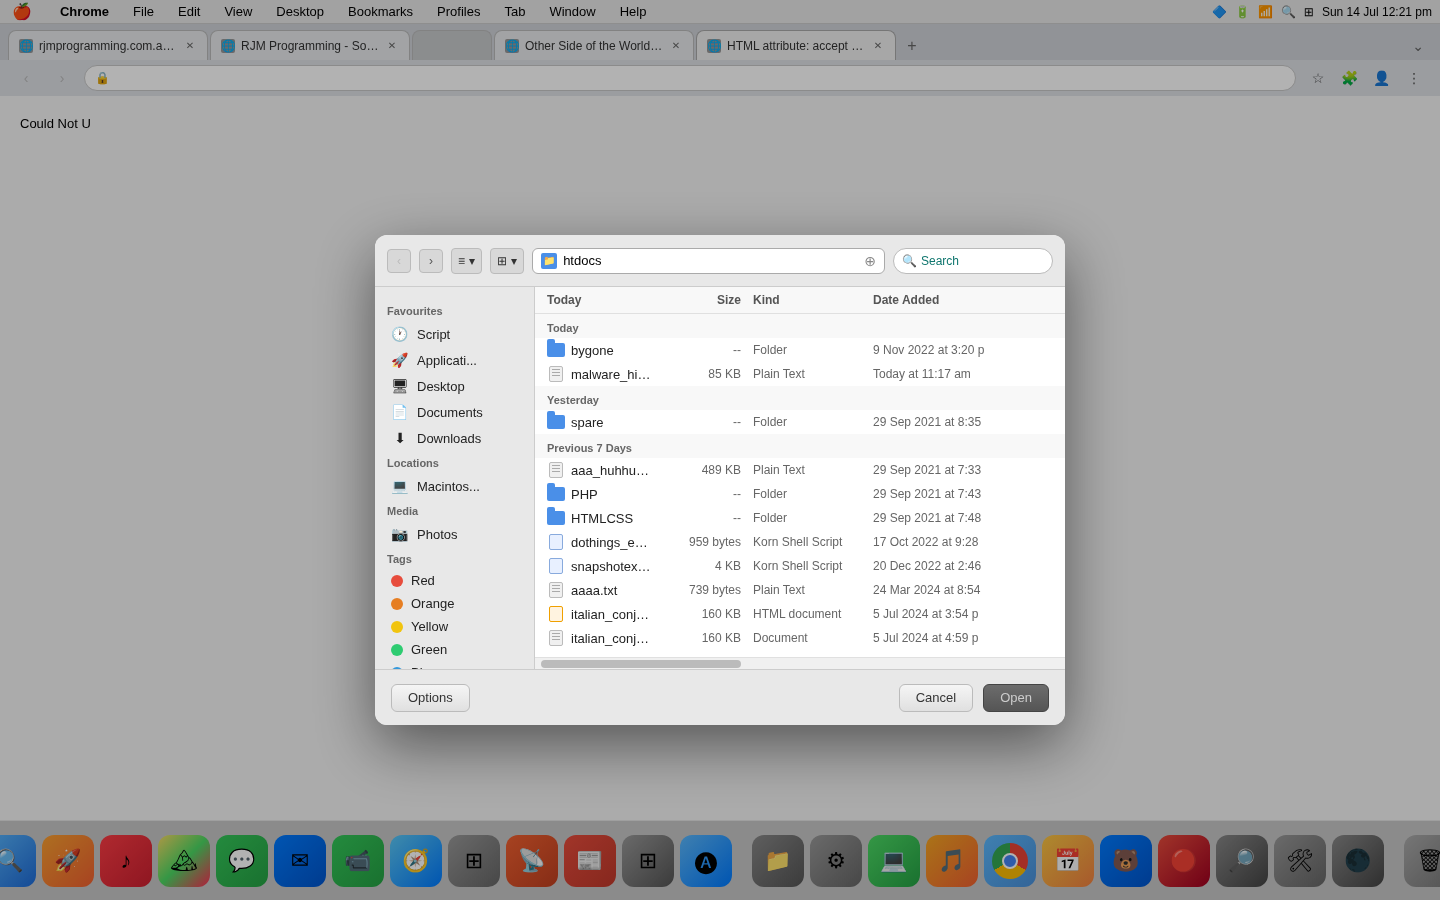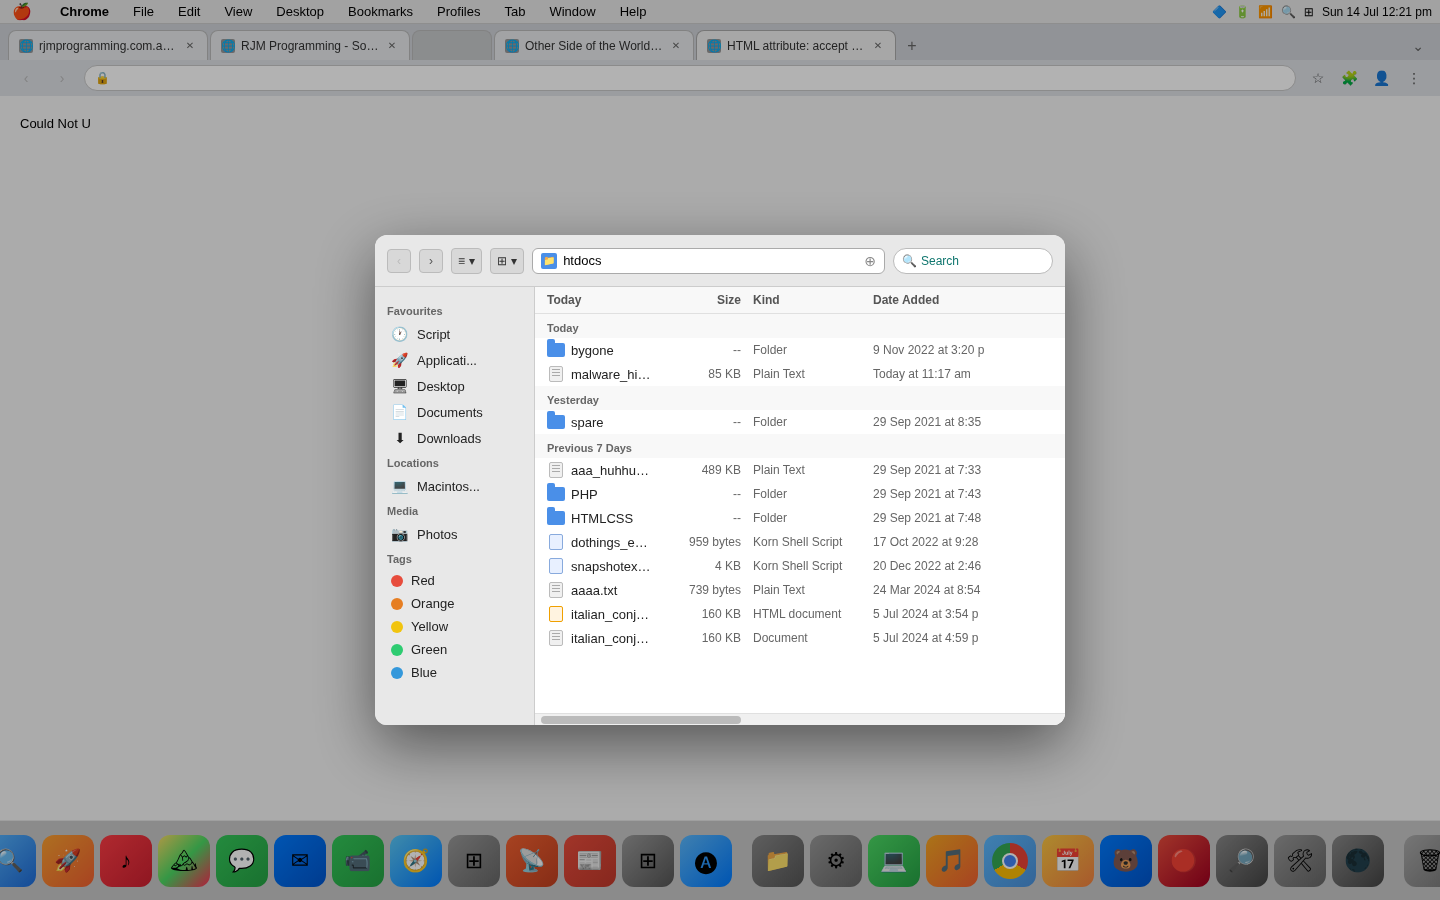--- a/index.html
+++ b/index.html
@@ -861,20 +861,27 @@
           </div>
 
         </div>
 
         <div class="hscroll-bar">
           <div class="hscroll-thumb"></div>
         </div>
       </div>
     </div>
 
+    <div class="dialog-footer">
+      <button class="dialog-footer-btn">Options</button>
+      <div class="dialog-footer-right">
+        <button class="dialog-footer-btn">Cancel</button>
+        <button class="dialog-footer-btn primary">Open</button>
+      </div>
+    </div>
   </div>
 </div>
 
 <div class="dock-bar">
   <div class="dock-icon" style="background:linear-gradient(135deg,#5bb8fd,#1e6bd7);font-size:22px;">🔍</div>
   <div class="dock-icon" style="background:linear-gradient(135deg,#f9a030,#f06030);font-size:22px;">🚀</div>
   <div class="dock-icon" style="background:linear-gradient(135deg,#fc3c44,#cc2030);font-size:22px;">♪</div>
   <div class="dock-icon" style="background:linear-gradient(135deg,#f7da64,#4cd964,#ff2d55);font-size:22px;">🏔</div>
   <div class="dock-icon" style="background:linear-gradient(135deg,#34c759,#25a244);font-size:22px;">💬</div>
   <div class="dock-icon" style="background:linear-gradient(135deg,#007aff,#0055cc);font-size:22px;">✉</div>

